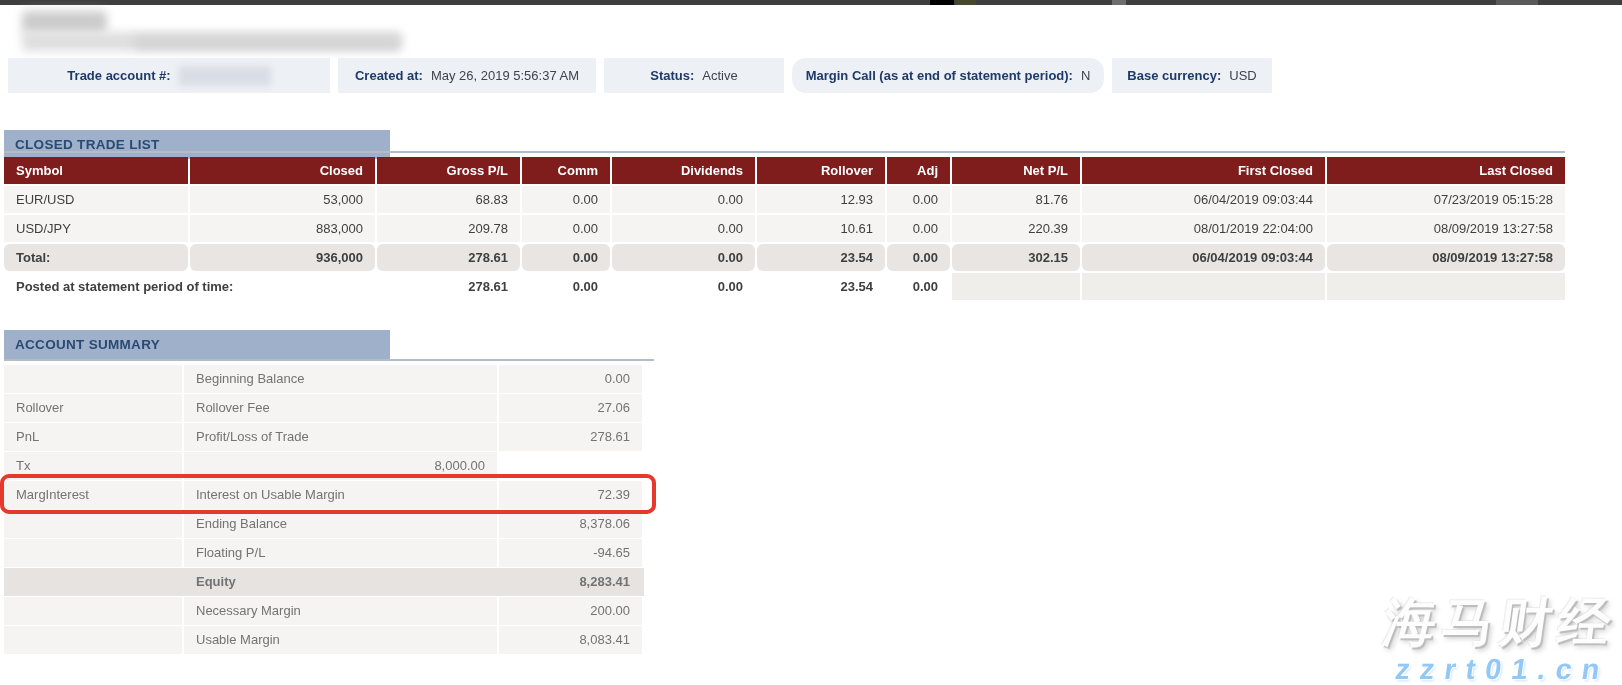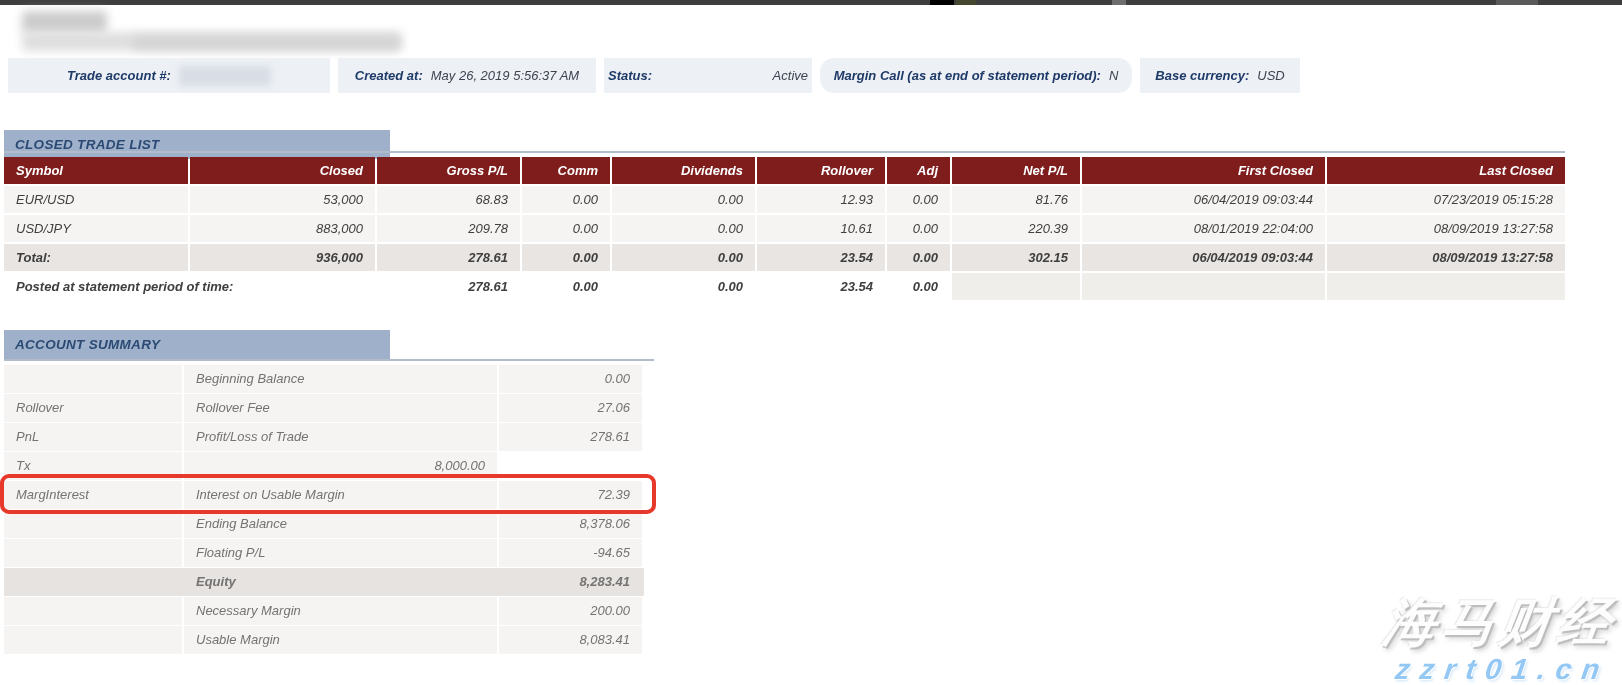--- a/index.html
+++ b/index.html
@@ -1,55 +1,55 @@
 <!DOCTYPE html>
 <html><head>
 <meta charset="utf-8">
 <style>
   html,body { margin:0; padding:0; background:#fff; }
   body { font-family:"Liberation Sans", sans-serif; }
-  .page { position:relative; width:1622px; height:685px; background:#ffffff; overflow:hidden;font-style:italic; }
+  .page { position:relative; width:1622px; height:685px; background:#ffffff; overflow:hidden; }
 
   
   .top-bar { position:absolute; top:0; left:0; width:1622px; height:5px; background:#3e3e3e; }
   .top-bar .notch-black { position:absolute; left:930px; top:0; width:24px; height:5px; background:#000; }
   .top-bar .notch-olive { position:absolute; left:956px; top:0; width:20px; height:5px; background:#45472f; }
   .top-bar .notch-light1 { position:absolute; left:1112px; top:0; width:14px; height:5px; background:#6e6e6e; }
   .top-bar .notch-light2 { position:absolute; left:1496px; top:0; width:42px; height:5px; background:#5a5a5a; }
 
   
   .logo-blur { position:absolute; left:14px; top:8px; width:410px; height:44px; }
   .blob { position:absolute; border-radius:4px; filter:blur(5px); }
   .blob1 { left:8px; top:3px; width:85px; height:22px; background:#cccccc; }
   .blob2 { left:8px; top:24px; width:380px; height:19px; background:#dedede; }
   .blob3 { left:120px; top:28px; width:265px; height:13px; background:#d4d4d4; }
 
   
   .info-bar { position:absolute; left:8px; top:58px; display:flex; gap:8px; }
   .info-seg { background:#edf0f5; height:35px; display:flex; align-items:center; justify-content:center; gap:8px; font-size:13px; box-sizing:border-box; padding:0 4px; }
-  .seg0 { width:322px; } .seg1 { width:258px; } .seg2 { width:208px;justify-content:space-between; } .seg3 { width:312px;border-radius:14px; } .seg4 { width:160px; }
+  .seg0 { width:322px; } .seg1 { width:258px; } .seg2 { width:180px; } .seg3 { width:312px;border-radius:14px; } .seg4 { width:160px; }
   .info-label { font-weight:bold; color:#1e3a68; white-space:nowrap; }
   .info-value { color:#3d4350; white-space:nowrap; }
   .redacted-value { width:92px; height:20px; background:#d9dee6; filter:blur(3px); border-radius:2px; }
 
   
   .section-band { position:absolute; left:4px; width:386px; height:29px; background:#9fb0ca; color:#2b4a73; font-weight:bold; font-size:13.5px; line-height:29px; padding-left:11px; box-sizing:border-box; letter-spacing:0.3px; }
   #band-trades { top:130px; }
   #band-summary { top:330px; }
   .band-line { position:absolute; left:4px; height:2px; background:#b3bdca; }
   #line-trades { top:151px; width:1561px; }
   #line-summary { top:359px; width:650px; }
 
   
   .trade-table { position:absolute; left:4px; top:157px; width:1561px; font-size:13px; color:#3f3f3f; }
   .trow { display:grid; grid-template-columns:184px 185px 143px 88px 143px 128px 63px 128px 243px 238px; column-gap:2px; margin-bottom:2px; }
   .tcell { height:27px; line-height:27px; background:#f5f4f2; padding:0 12px; box-sizing:border-box; text-align:right; white-space:nowrap; overflow:hidden; }
   .tcell.left { text-align:left; }
   .trow.header .tcell { background:#7f1d1d; color:#ffffff; font-weight:bold; }
-  .trow.total .tcell { background:#e8e5e2; font-weight:bold; }
+  .trow.total .tcell { background:#e8e5e2; font-weight:bold;border-radius:6px; }
   .trow.posted { grid-template-columns:371px 143px 88px 143px 128px 63px 128px 243px 238px; }
   .trow.posted .tcell { background:transparent; font-weight:bold; }
   .trow.posted .tcell.gray { background:#f0eeeb; }
 
   
   .summary-table { position:absolute; left:4px; top:365px; width:640px; font-size:13px; color:#737373; }
   .srow { display:grid; grid-template-columns:178px 313px 143px; column-gap:2px; margin-bottom:1px; }
   .scell { height:28px; line-height:28px; background:#f5f4f2; padding:0 12px; box-sizing:border-box; white-space:nowrap; overflow:hidden; }
   .scell.value { text-align:right; }
   .srow.equity { background:#e6e3e0; }

